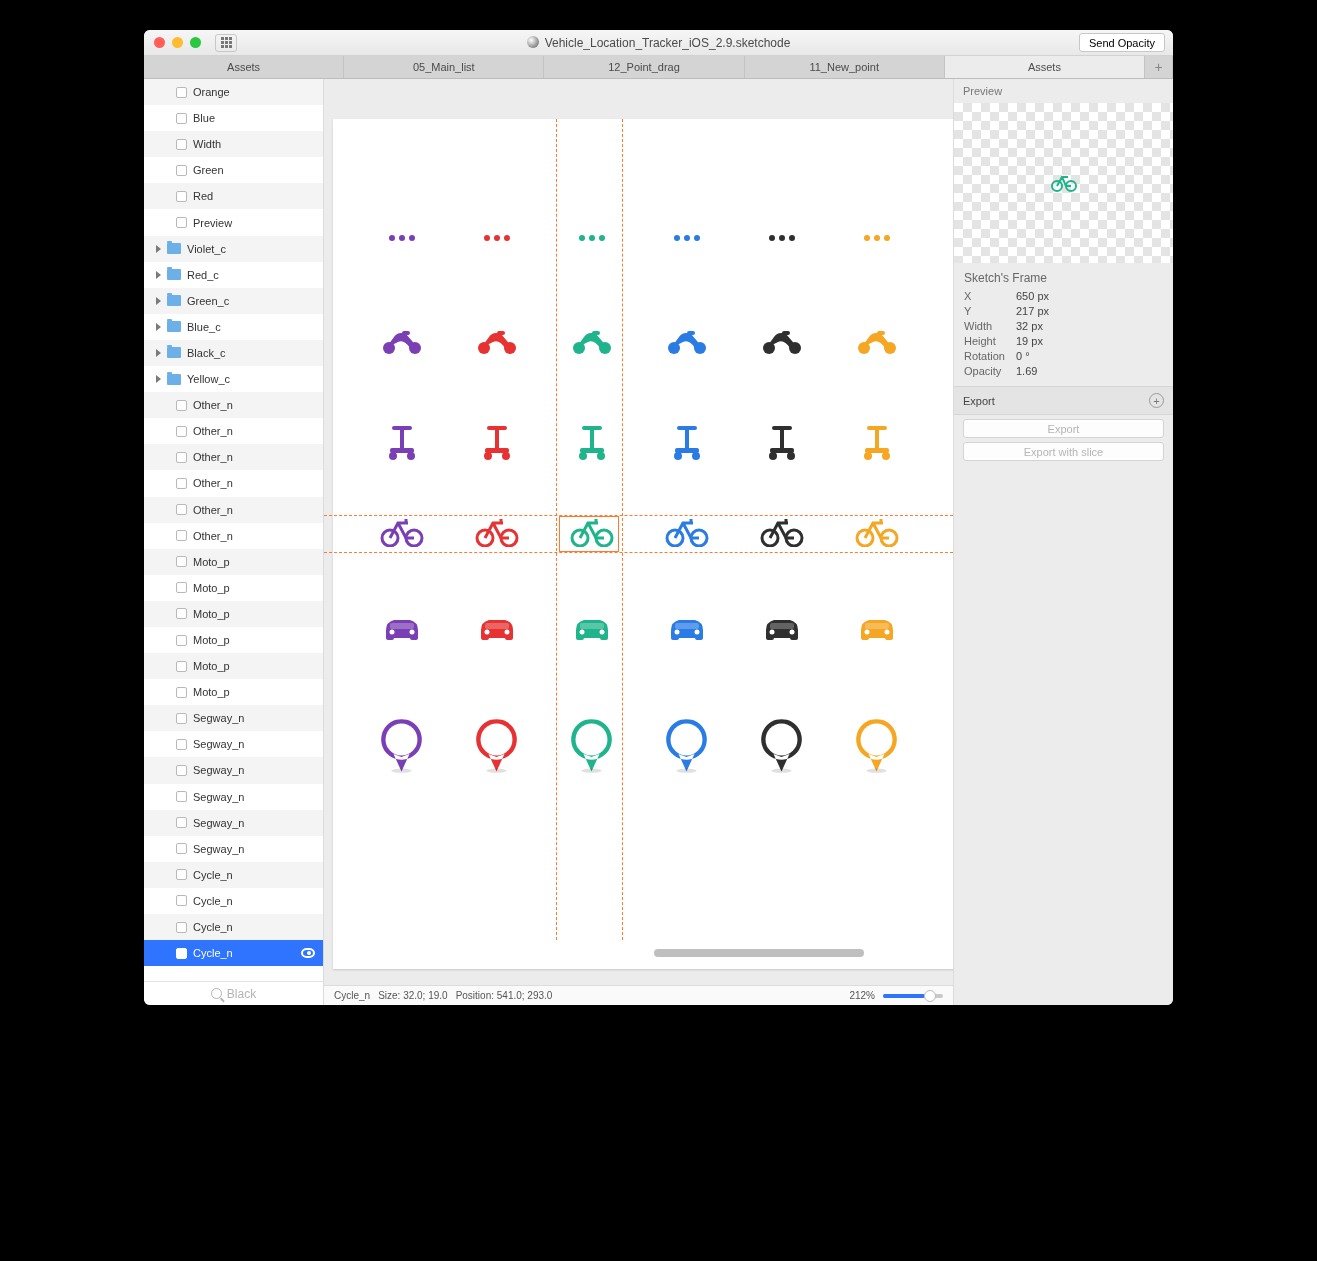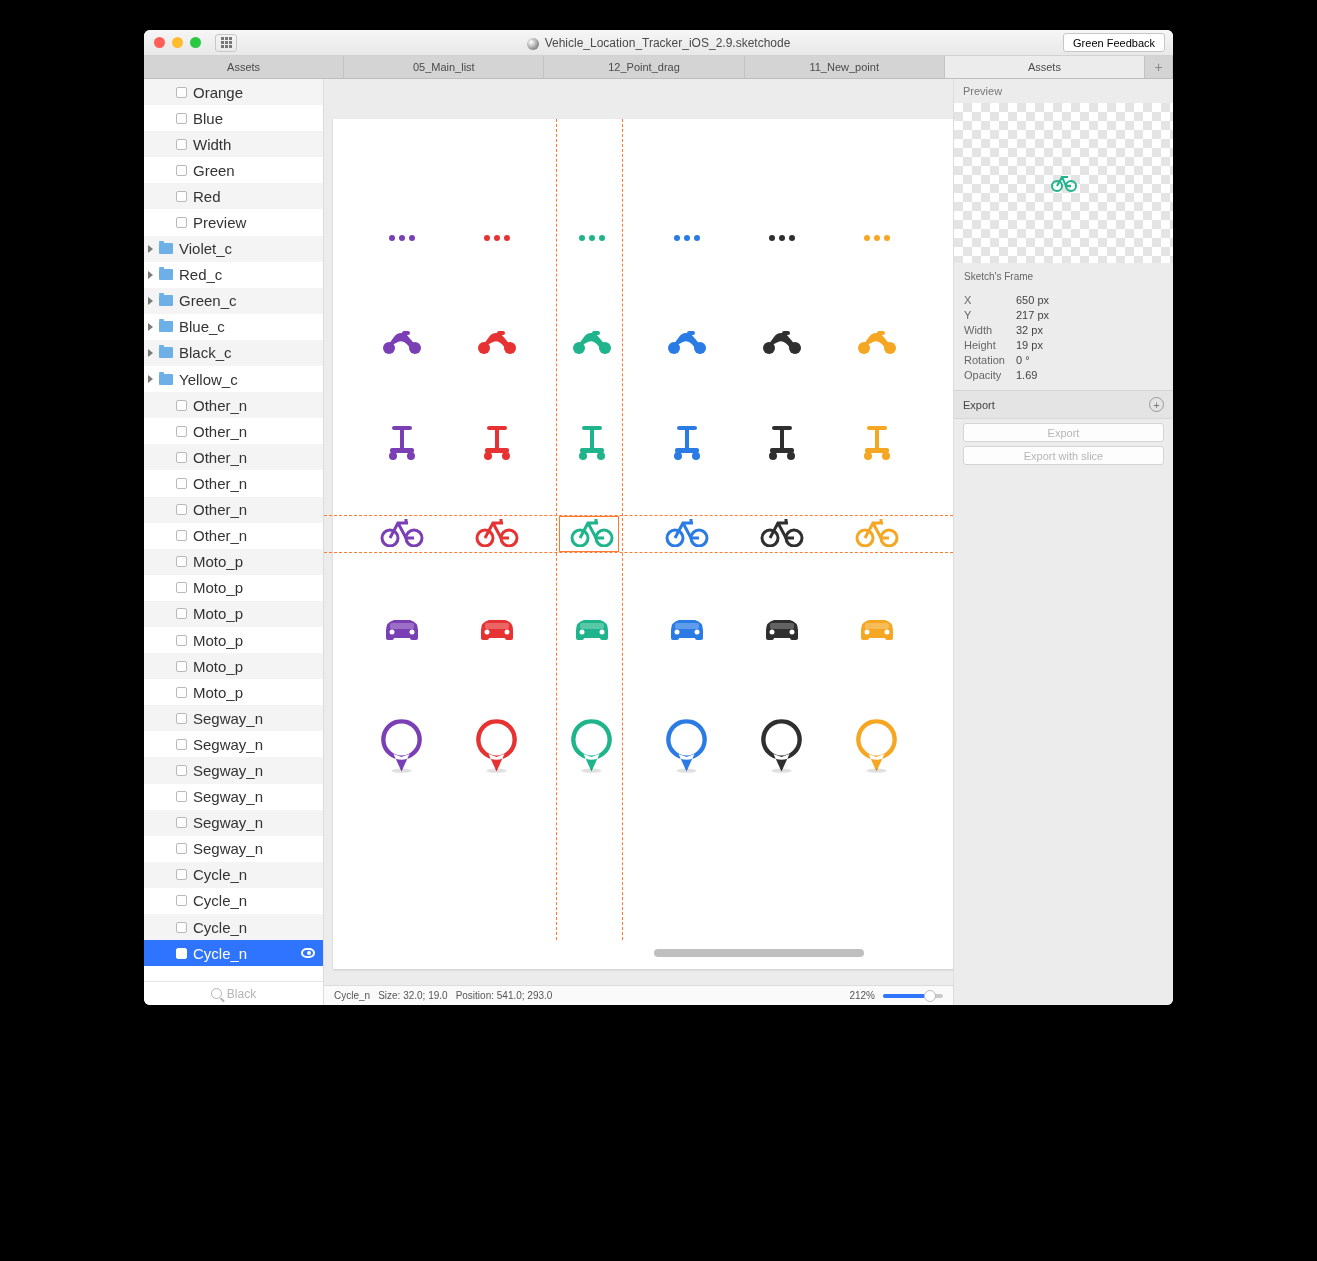--- a/index.html
+++ b/index.html
@@ -1,37 +1,37 @@
 <!DOCTYPE html>
 <html><head>
 <meta charset="utf-8">
 <style>
 * { margin:0; padding:0; box-sizing:border-box; font-family:-apple-system,"Helvetica Neue",Arial,sans-serif; }
 body { background:#000; display:flex; align-items:flex-start; justify-content:center; }
 .window { width:1029px; background:#ececec; border-radius:6px; box-shadow:0 20px 50px rgba(0,0,0,.5); overflow:hidden; margin:30px 0; }
 .titlebar { height:26px; display:flex; align-items:center; position:relative; background:linear-gradient(#f6f6f6,#e8e8e8); border-bottom:1px solid #d2d2d2; }
 .traffic { display:flex; gap:7px; margin-left:10px; }
 .traffic span { width:11px; height:11px; border-radius:50%; }
-.title-center { position:absolute; left:0; right:0; text-align:center; font-size:12px; color:#4a4a4a; pointer-events:none; display:flex; gap:6px; justify-content:center; align-items:flex-end;}
+.title-center { position:absolute; left:0; right:0; text-align:center; font-size:12px; color:#4a4a4a; pointer-events:none; display:flex; gap:6px; justify-content:center; align-items:flex-start;}
 .app-icon{width:12px;height:12px;border-radius:50%;background:radial-gradient(circle at 35% 35%,#fff,#555);}
 .ctrl-box{width:22px;height:18px;border:1px solid #c7c7c7;border-radius:3px;margin-left:14px;display:flex;align-items:center;justify-content:center;}
 .grid9{display:grid;grid-template-columns:repeat(3,3px);grid-template-rows:repeat(3,3px);gap:1px;}
 .grid9 i{background:#777;}
 .feedback-btn{position:absolute;right:8px;top:3px;height:19px;padding:0 9px;font-size:11px;background:#fff;border:1px solid #c7c7c7;border-radius:3px;display:flex;align-items:center;}
 .tabs{display:flex;height:23px;background:#bef264;border-bottom:1px solid #bdbdbd;font-size:11px;color:#4b4b4b;}
 .tab{flex:1;display:flex;align-items:center;justify-content:center;border-right:1px solid #c3c3c3;background:#d4d4d4;}
 .tab.active{background:#ececec;}
 .tab.add{flex:0 0 28px;font-size:14px;color:#888;}
 .body{display:flex;height:926px;}
 
 .sidebar{width:180px;background:#fff;display:flex;flex-direction:column;border-right:1px solid #dcdcdc;}
-.list{flex:1;overflow:hidden;font-size:15px;color:#333;}
+.list{flex:1;overflow:hidden;font-size:11px;color:#333;}
 .row{height:26.1px;display:flex;align-items:center;padding-left:10px;gap:6px;position:relative;}
 .row:nth-child(odd){background:#f4f4f4;}
-.row.lv1{padding-left:4px;}
+.row.lv1{padding-left:12px;}
 .row.lv2{padding-left:32px;}
 .row .disc{width:0;height:0;border-left:5px solid #7a7a7a;border-top:4px solid transparent;border-bottom:4px solid transparent;}
 .folder{width:14px;height:11px;background:#6db0e8;border-radius:1px;position:relative;}
 .folder::before{content:"";position:absolute;top:-2px;left:0;width:5px;height:2px;background:#6db0e8;border-radius:1px 1px 0 0;}
 .chk{width:11px;height:11px;border:1px solid #b9b9b9;border-radius:2px;background:#fff;}
 .row.sel{background:#2e74ff;color:#fff;}
 .row.sel .chk{border-color:#fff;}
 .eye{position:absolute;right:8px;width:14px;height:10px;border:2px solid #fff;border-radius:50%/60%;}
 .eye::after{content:"";position:absolute;top:1px;left:4px;width:4px;height:4px;background:#fff;border-radius:50%;}
 .search{height:24px;border-top:1px solid #e3e3e3;display:flex;align-items:center;justify-content:center;color:#b4b4b4;font-size:12px;gap:5px;}
@@ -53,21 +53,21 @@
 .status{height:20px;background:#fafafa;border-top:1px solid #dcdcdc;display:flex;align-items:center;font-size:10px;color:#555;padding:0 10px;gap:8px;}
 .status .right{margin-left:auto;display:flex;align-items:center;gap:8px;}
 .zoom-track{width:60px;height:4px;background:#c9c9c9;border-radius:2px;position:relative;}
 .zoom-track::before{content:"";position:absolute;left:0;width:70%;height:100%;background:#2e74ff;border-radius:2px;}
 .zoom-knob{position:absolute;left:68%;top:-4px;width:12px;height:12px;background:#fff;border:1px solid #bbb;border-radius:50%;}
 
 .inspector{width:220px;background:#ececec;border-left:1px solid #dcdcdc;font-size:11px;color:#444;}
 .preview-head{padding:6px 9px;color:#777;}
 .preview-box{height:160px;margin:0;background-image:linear-gradient(45deg,#e4e4e4 25%,transparent 25%,transparent 75%,#e4e4e4 75%),linear-gradient(45deg,#e4e4e4 25%,#fff 25%,#fff 75%,#e4e4e4 75%);background-size:18px 18px;background-position:0 0,9px 9px;display:flex;align-items:center;justify-content:center;}
 .frame{padding:8px 10px;}
-.frame h4{font-size:10px;font-weight:400;color:#666;margin-bottom:10px;}
+.frame h4{font-size:12px;font-weight:400;color:#666;margin-bottom:3px;}
 .kv{display:flex;font-size:11px;padding:1.5px 0;}
 .kv .k{width:52px;color:#666;}
 .export-head{display:flex;align-items:center;justify-content:space-between;padding:6px 9px;border-top:1px solid #d6d6d6;border-bottom:1px solid #d6d6d6;background:#e4e4e4;}
 .plus-circ{width:15px;height:15px;border:1px solid #9a9a9a;border-radius:50%;display:flex;align-items:center;justify-content:center;font-size:11px;color:#787878;}
 .exp-btn{margin:4px 9px;height:19px;background:#fdfdfd;border:1px solid #d4d4d4;border-radius:3px;display:flex;align-items:center;justify-content:center;color:#b5b5b5;font-size:11px;}
 </style>
 </head>
 <body>
 
 <div class="window">
@@ -88,21 +88,21 @@
           <i></i>
           <i></i>
           <i></i>
           <i></i>
         </div>
       </div>
     <div class="title-center">
         <span class="app-icon"></span>
         <span>Vehicle_Location_Tracker_iOS_2.9.sketchode</span>
       </div>
-    <div class="feedback-btn">Green Feedback</div>
+    <div class="feedback-btn">Send Opacity</div>
   </div>
 
   <div class="tabs">
     <div class="tab">Assets</div>
     <div class="tab">05_Main_list</div>
     <div class="tab">12_Point_drag</div>
     <div class="tab">11_New_point</div>
     <div class="tab active">Assets</div>
     <div class="tab add">+</div>
   </div>

